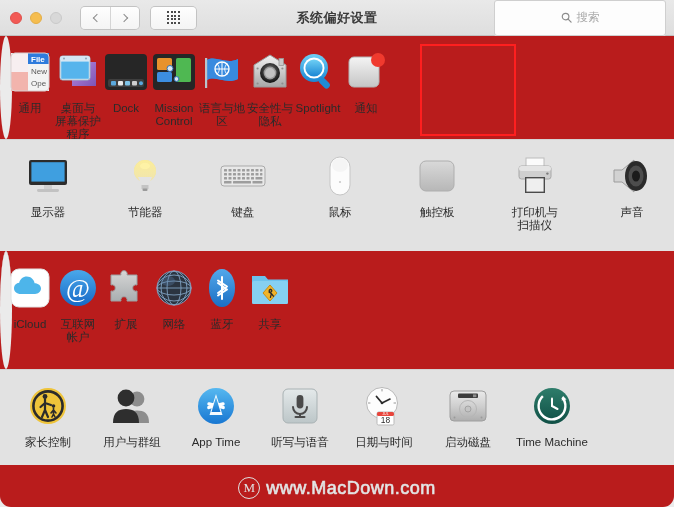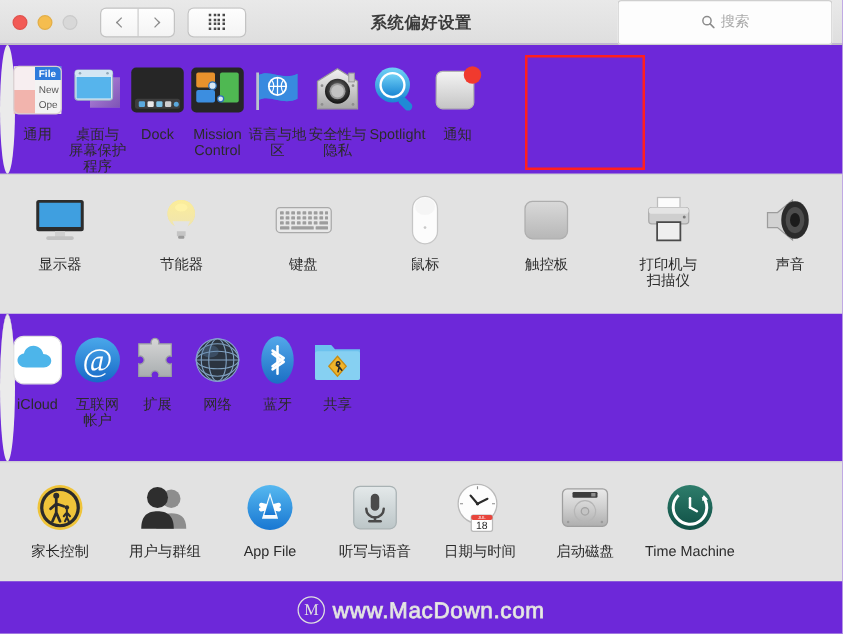--- a/index.html
+++ b/index.html
@@ -9,23 +9,24 @@
     height: 507px;
     overflow: hidden;
     font-family: "Liberation Sans", "DejaVu Sans", sans-serif;
     background: #ebebeb;
   }
 
   .window {
     position: relative;
     width: 674px;
     height: 507px;
-    background: #6d28d9;
+    background: #b91c1c;
     display: flex;
     flex-direction: column;
+    border-radius: 11px;
   }
 
   
   .titlebar {
     position: relative;
     height: 36px;
     flex: 0 0 36px;
     background: linear-gradient(180deg, #e9e9e9 0%, #dedede 100%);
     border-bottom: 1px solid #c0c0c0;
     display: flex;
@@ -651,21 +652,21 @@
                 <stop offset="100%" stop-color="#1877d2"></stop>
               </linearGradient>
             </defs>
             <circle cx="21" cy="21" r="18" fill="url(#as)"></circle>
             <path d="M21 9 L27.5 30 L14.5 30 Z" fill="#ffffff" opacity=".96"></path>
             <rect x="12" y="19" width="18" height="3.4" rx="1.7" fill="#ffffff" transform="rotate(-14 21 21)"></rect>
             <rect x="12" y="19" width="18" height="3.4" rx="1.7" fill="#ffffff" transform="rotate(14 21 21)"></rect>
             <path d="M21 12 L25.5 27 L16.5 27 Z" fill="url(#as)"></path>
           </svg>
         </div>
-        <div class="pref-label">App File</div>
+        <div class="pref-label">App Time</div>
       </div>
 
       <div class="pref">
         <div class="icon-wrap">
           <svg width="40" height="40" viewBox="0 0 40 40">
             <defs>
               <linearGradient id="dg" x1="0" y1="0" x2="0" y2="1">
                 <stop offset="0%" stop-color="#e4e9ea"></stop>
                 <stop offset="100%" stop-color="#bcc6c8"></stop>
               </linearGradient>

